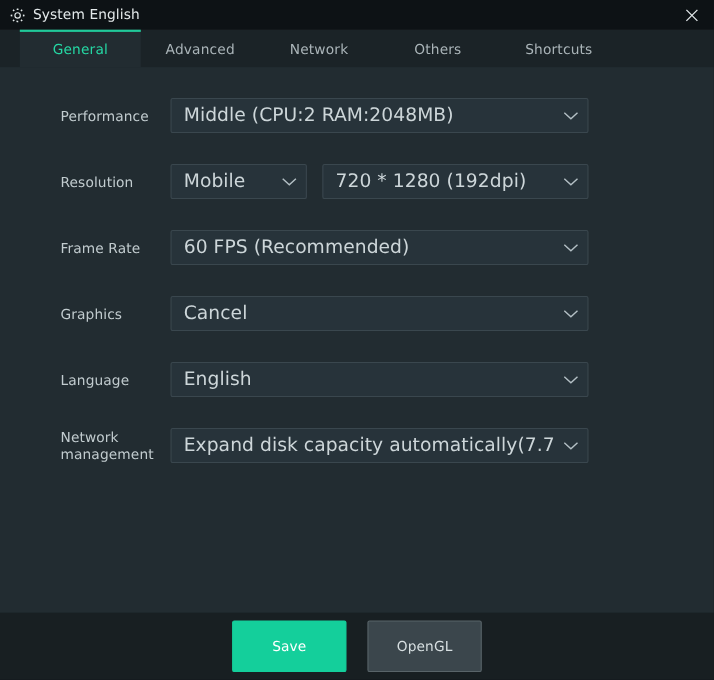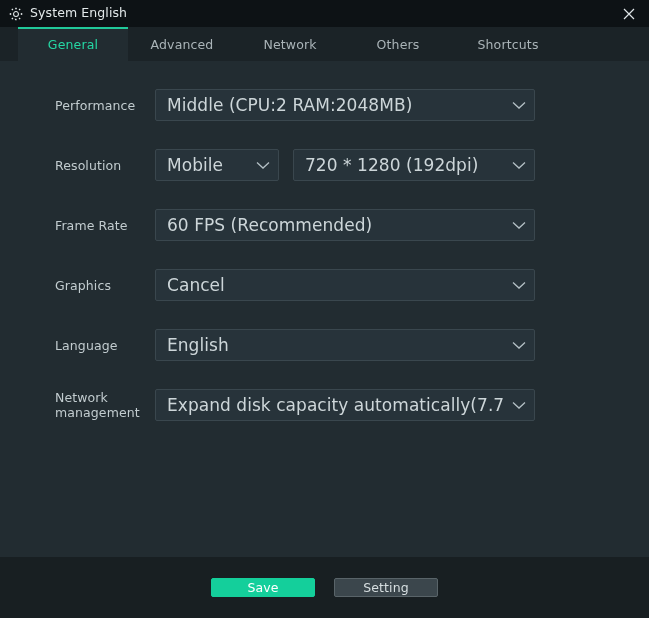--- a/index.html
+++ b/index.html
@@ -176,21 +176,21 @@
   
   .footer {
     height: 61px;
     min-height: 61px;
     background: #181f22;
     display: flex;
     align-items: center;
     justify-content: center;
   }
   .btn {
-    height: 19px;
+    height: 47px;
     min-width: 104px;
     border-radius: 2px;
     display: flex;
     align-items: center;
     justify-content: center;
     font-size: 12.5px;
     letter-spacing: 0.1px;
     cursor: pointer;
     box-sizing: border-box;
     user-select: none;
@@ -330,17 +330,17 @@
       </div>
 
     </div>
   </div>
 
   <div class="footer">
     <div class="btn btn-save">
       <span>Save</span>
     </div>
     <div class="btn btn-cancel">
-      <span>Setting</span>
+      <span>OpenGL</span>
     </div>
   </div>
 
 </div>
 
 </body></html>

